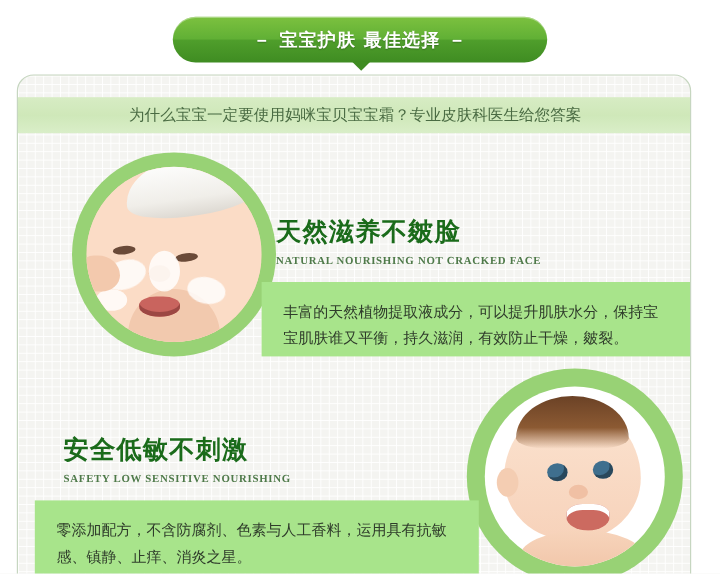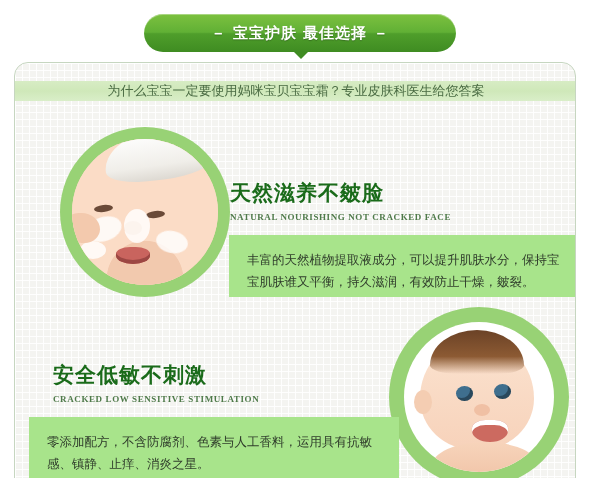--- a/index.html
+++ b/index.html
@@ -73,21 +73,21 @@
     overflow: hidden;
     box-sizing: border-box;
   }
 
   
   .subheader {
     position: absolute;
     left: 0;
     top: 18px;
     width: 562px;
-    height: 20px;
+    height: 30px;
     background: linear-gradient(to bottom, #d7ecc4 0%, #cfe8b9 50%, #d9eec8 100%);
     display: flex;
     align-items: center;
     justify-content: center;
   }
   .subheader-text {
     color: #4a6b43;
     font-size: 13px;
     white-space: nowrap;
   }
@@ -291,21 +291,21 @@
     padding: 14px 18px;
   }
   .text-box p {
     margin: 0;
     color: #2f3c2b;
     font-size: 12.5px;
     line-height: 1.75;
   }
 
   .block1-title { left: 215px; top: 116px; }
-  .block1-box   { left: 214px; top: 172px; width: 359px; height: 62px; }
+  .block1-box   { left: 203px; top: 172px; width: 359px; height: 62px; }
 
   .block2-title { left: 38px; top: 298px; }
   .block2-box   { left: 14px; top: 354px; width: 370px; height: 62px; }
 </style>
 </head>
 <body>
 
 <div class="banner-wrap">
   <div class="banner">
     <span class="banner-title">－ 宝宝护肤 最佳选择 －</span>
@@ -355,20 +355,20 @@
         <div class="beye r"></div>
         <div class="baby2-nose"></div>
         <div class="baby2-mouth"></div>
         <div class="baby2-body"></div>
       </div>
     </div>
   </div>
 
   <div class="block-title block2-title">
     <div class="title-cn">安全低敏不刺激</div>
-    <div class="title-en">CRACKED LOW SENSITIVE STIMULATION</div>
+    <div class="title-en">SAFETY LOW SENSITIVE NOURISHING</div>
   </div>
 
   <div class="text-box block2-box">
     <p>零添加配方，不含防腐剂、色素与人工香料，运用具有抗敏感、镇静、止痒、消炎之星。</p>
   </div>
 
 </div>
 
 </body></html>

